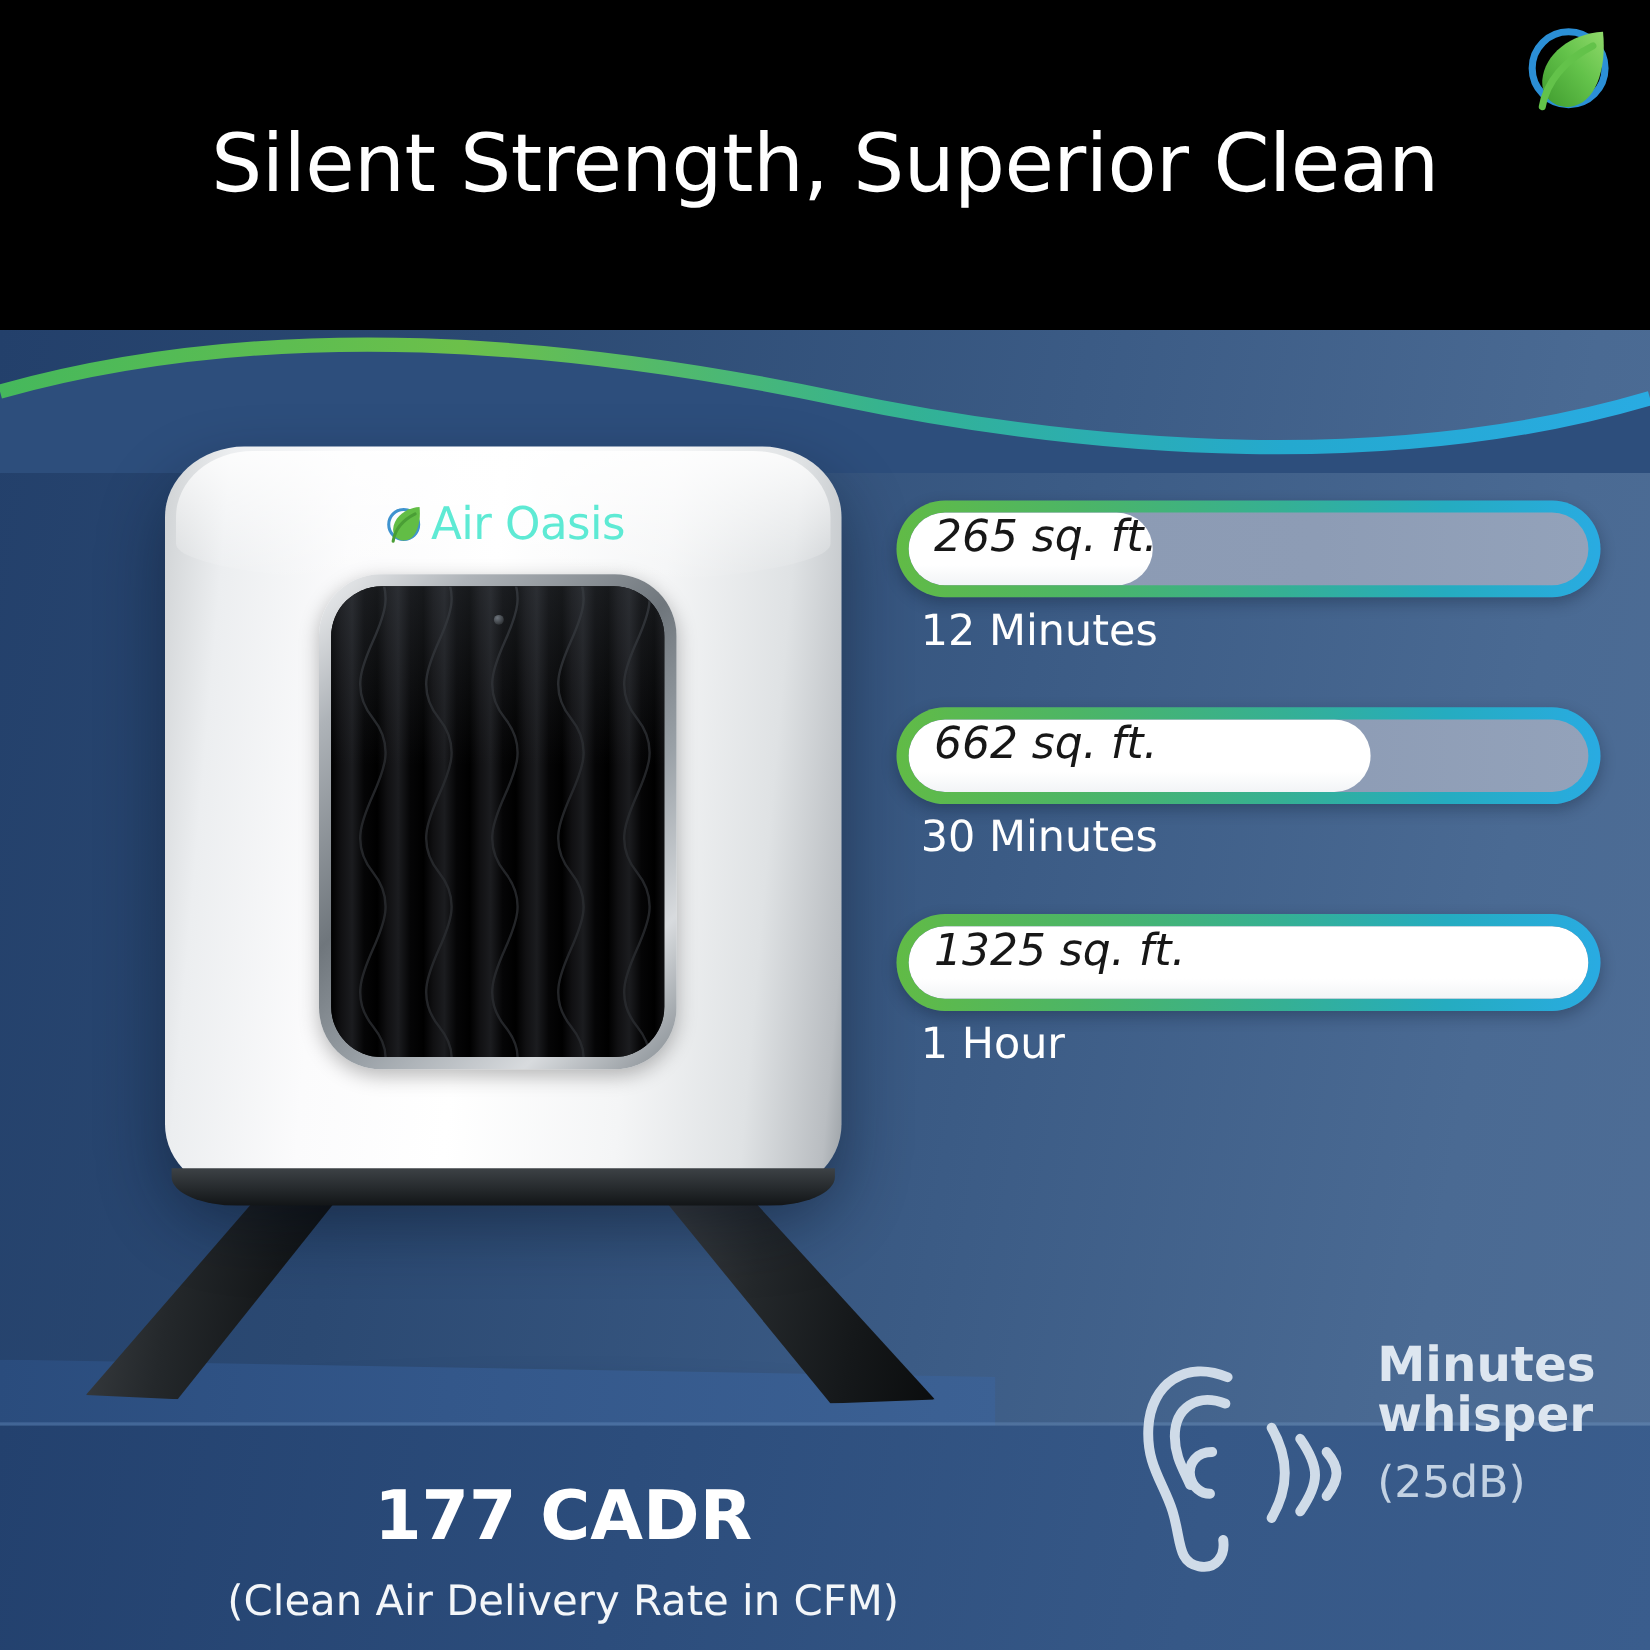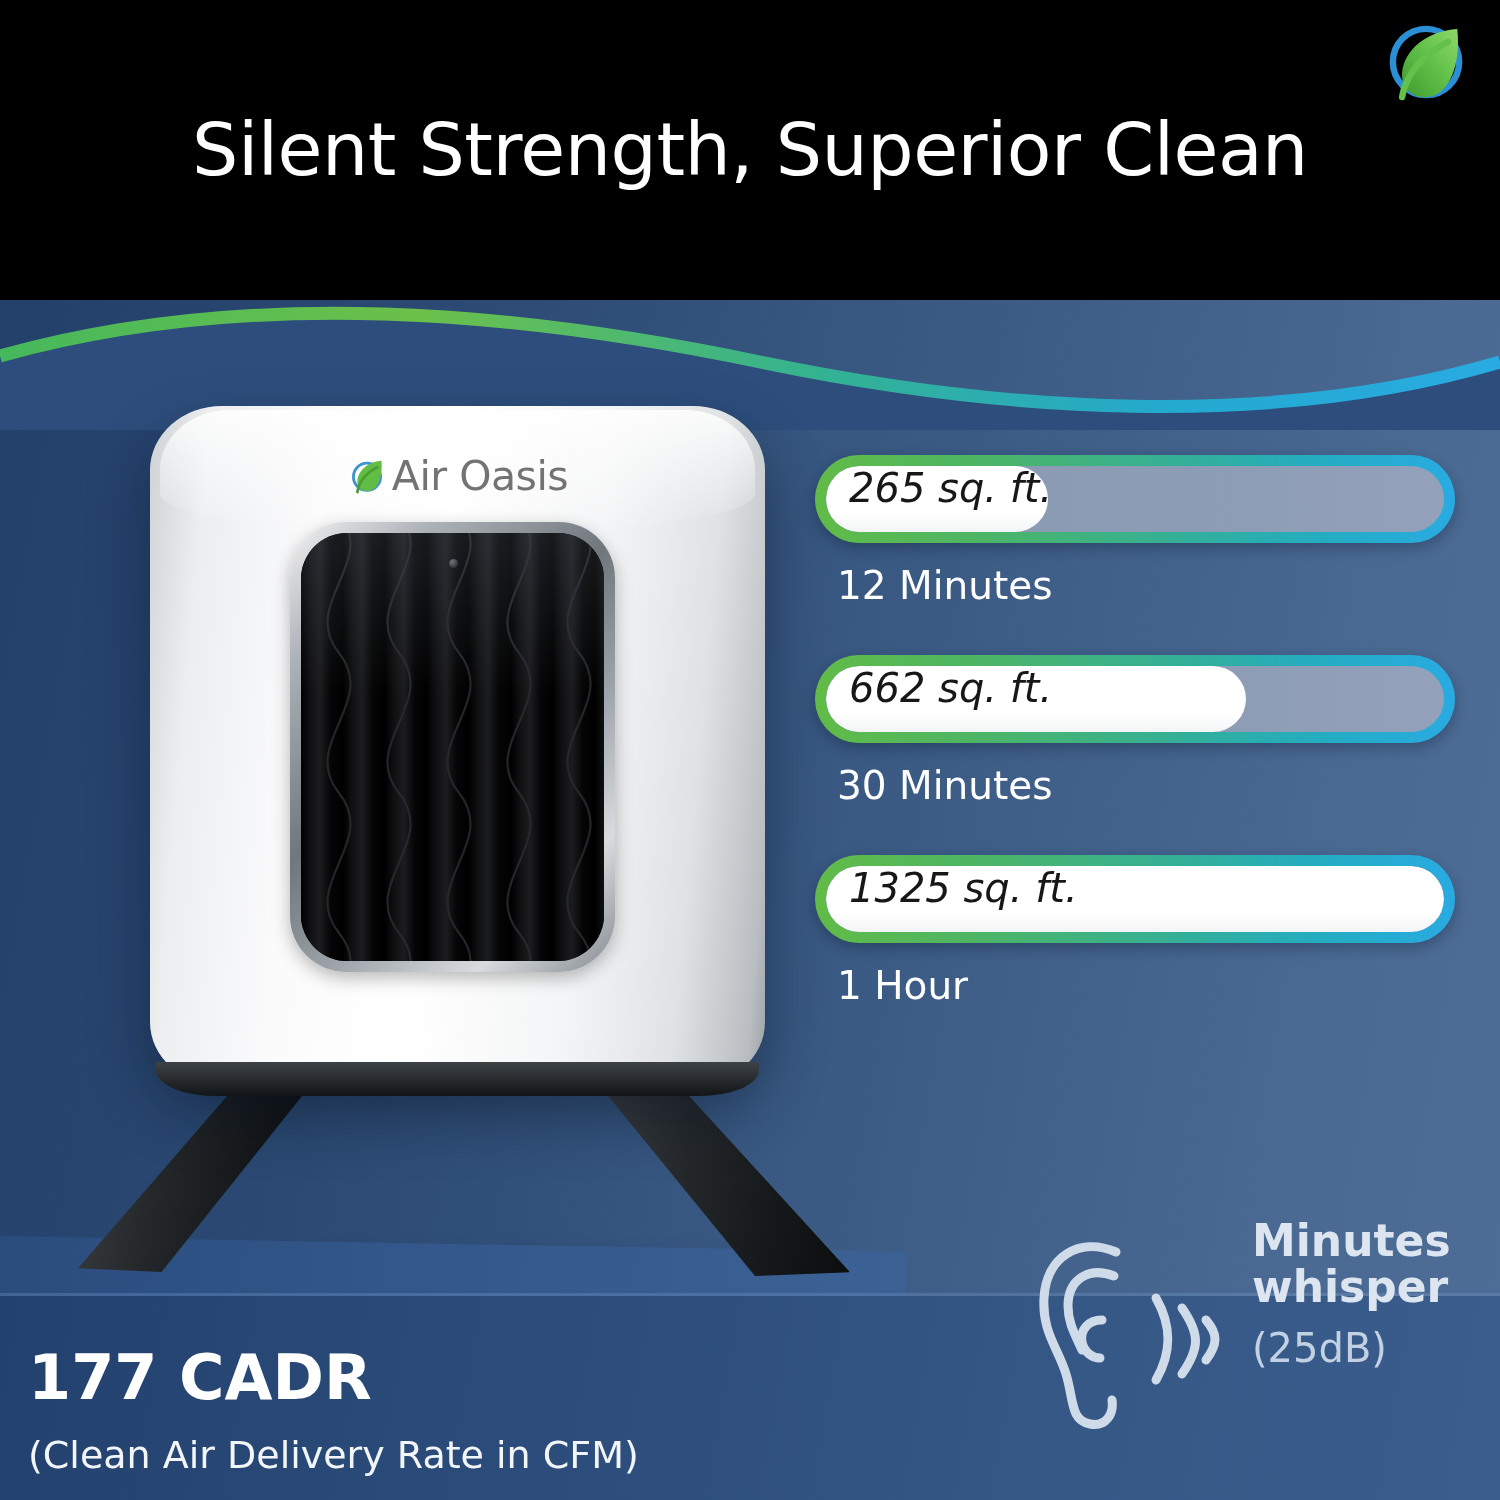--- a/index.html
+++ b/index.html
@@ -33,21 +33,21 @@
   
   .device{position:absolute;left:150px;top:406px;width:615px;height:700px;z-index:5;}
   .body-shell{position:absolute;left:0;top:0;width:615px;height:680px;border-radius:72px/64px;
     background:linear-gradient(95deg,#cfd2d4 0%,#eceef0 9%,#fbfbfc 26%,#ffffff 46%,#f4f5f6 69%,#dfe2e4 86%,#b9bdc1 97%,#9aa0a5 100%);
     box-shadow:0 28px 60px rgba(6,16,32,.45);}
   .body-topsheen{position:absolute;left:10px;top:4px;width:595px;height:120px;border-radius:70px 70px 40% 40%/60px 60px 30% 30%;
     background:linear-gradient(180deg,rgba(255,255,255,.85),rgba(255,255,255,0));}
   .body-base{position:absolute;left:6px;top:656px;width:603px;height:34px;border-radius:0 0 60px 60px/0 0 26px 26px;
     background:linear-gradient(180deg,#3d4246 0%,#23272a 60%,#121517 100%);}
   .brand-mark{position:absolute;left:0;top:46px;width:615px;text-align:center;
-    font-size:41px;color:#737373;font-family:"DejaVu Sans","Liberation Sans",sans-serif;
+    font-size:41px;color:#5eead4;font-family:"DejaVu Sans","Liberation Sans",sans-serif;
     letter-spacing:-0.5px;white-space:nowrap;}
   .brand-mark .leafmark{display:inline-block;vertical-align:-6px;width:40px;height:40px;margin-right:5px;}
 
   .grille-bezel{position:absolute;left:140px;top:116px;width:325px;height:450px;border-radius:56px;
     background:linear-gradient(135deg,#f2f3f4 0%,#aeb3b8 18%,#6f767c 44%,#9aa1a7 62%,#d8dbde 82%,#848b91 100%);
     box-shadow:0 6px 18px rgba(0,0,0,.28);}
   .grille{position:absolute;left:11px;top:11px;width:303px;height:428px;border-radius:46px;overflow:hidden;
     background:#0a0a0b;}
   .grille-slats{position:absolute;inset:0;
     background:repeating-linear-gradient(90deg,#000 0px,#101012 9px,#1b1c1f 19px,#050506 30px,#000 42px);}
@@ -70,25 +70,25 @@
   .bar-track{position:relative;width:640px;height:88px;border-radius:44px;padding:0;box-sizing:border-box;
     background:linear-gradient(90deg,#61bb46 0%,#4cb566 26%,#35b094 55%,#25acc0 78%,#29abe2 100%);
     box-shadow:0 5px 14px rgba(5,16,34,.30);font-style:italic;}
   .bar-inner{position:absolute;left:11px;top:11px;width:618px;height:66px;border-radius:33px;overflow:hidden;
     background:linear-gradient(90deg,#8b9ab3 0%,#8d9cb5 60%,#93a2ba 100%);}
   .bar-fill{position:absolute;left:0;top:0;height:66px;border-radius:33px;
     background:linear-gradient(180deg,#ffffff 0%,#ffffff 72%,#f2f4f6 100%);}
   .bar-value{position:absolute;left:34px;top:0;height:66px;line-height:66px;
     font-size:40px;color:#171717;white-space:nowrap;
     font-family:"DejaVu Sans","Liberation Sans",sans-serif;}
-  .bar-caption{margin-top:20px;padding-left:22px;font-size:39px;color:#ffffff;
-    font-family:"DejaVu Sans","Liberation Sans",sans-serif;}
-
-  
-  .cadr{position:absolute;left:28px;top:1346px;width:920px;z-index:7;color:#fff;}
+  .bar-caption{margin-top:8px;padding-left:22px;font-size:39px;color:#ffffff;
+    font-family:"DejaVu Sans","Liberation Sans",sans-serif;}
+
+  
+  .cadr{position:absolute;left:52px;top:1346px;width:920px;text-align:center;z-index:7;color:#fff;}
   .cadr-main{font-size:62px;font-weight:700;letter-spacing:0px;line-height:1.02;
     font-family:"DejaVu Sans","Liberation Sans",sans-serif;}
   .cadr-sub{margin-top:24px;font-size:38px;font-weight:400;color:#f3f6f9;
     font-family:"DejaVu Sans","Liberation Sans",sans-serif;}
 
   
   .quiet{position:absolute;left:1030px;top:1218px;width:460px;height:240px;z-index:7;}
   .ear-wrap{position:absolute;left:0;top:6px;width:215px;height:210px;}
   .quiet-text{position:absolute;left:222px;top:0px;width:238px;color:#dde6f0;text-align:left;
     font-family:"DejaVu Sans","Liberation Sans",sans-serif;font-weight:700;font-size:44px;line-height:1.04;}

